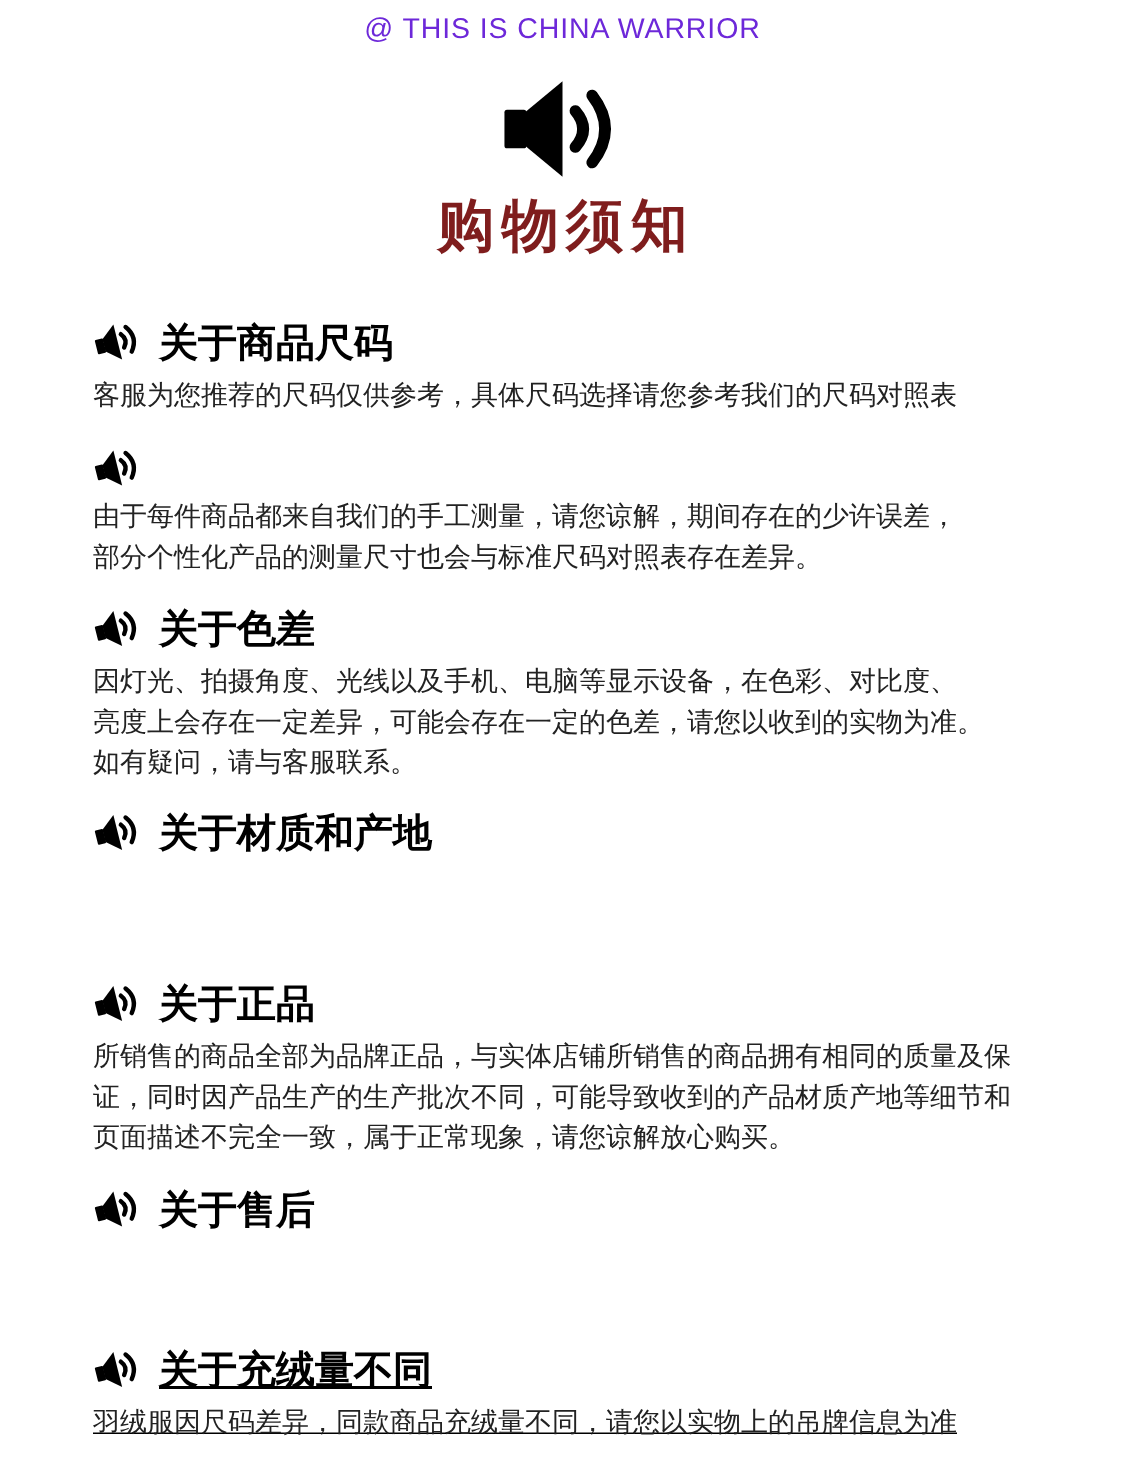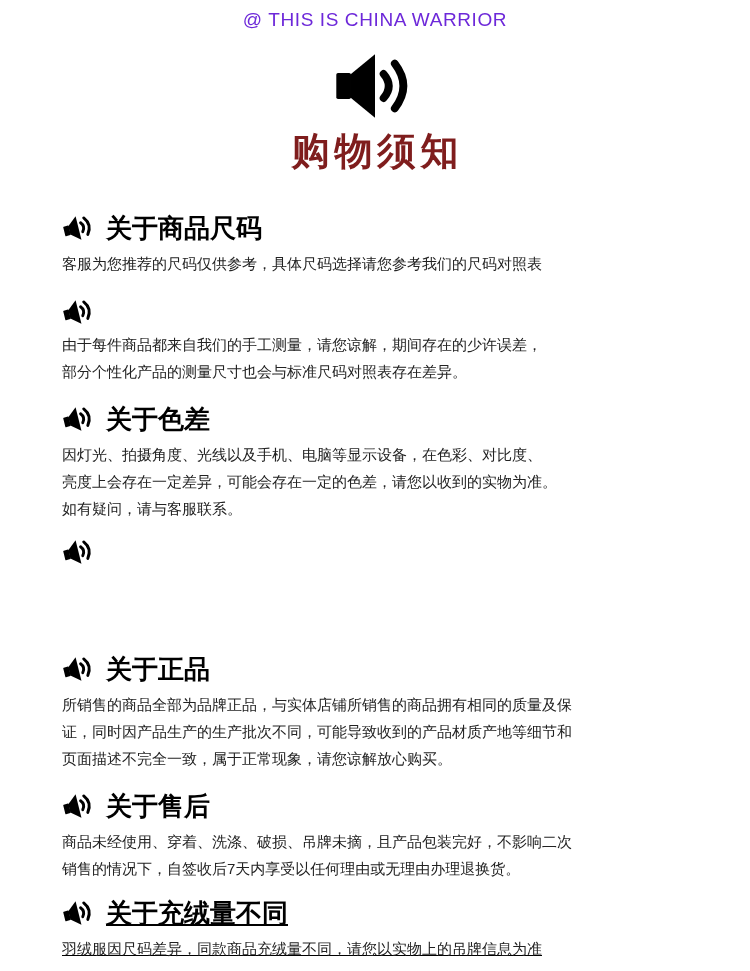--- a/index.html
+++ b/index.html
@@ -28,21 +28,21 @@
   .s1 { top: 211px; } .s2 { top: 298px; } .s3 { top: 402px; }
   .s4 { top: 538px; } .s5 { top: 652px; } .s6 { top: 789px; } .s7 { top: 896px; text-decoration: underline; }
   .sec-heading {
     display: flex; align-items: center; gap: 11px;
     font-size: 26px; font-weight: 800; line-height: 34px;
     margin-bottom: 5px; color: #000;
   }
   .sec-icon { width: 33px; height: 28px; flex: 0 0 auto; }
   .sec-icon svg { width: 33px; height: 28px; display: block; transform: rotate(-14deg); }
   .sec-body {
-    font-size: 15px; line-height: 27px; color: #222;
+    font-size: 18px; line-height: 27px; color: #222;
     white-space: pre-line; font-weight: 400;
   }
 </style>
 </head>
 <body>
 
 <svg width="0" height="0" style="position:absolute" aria-hidden="true">
   <symbol id="spk" viewBox="0 0 100 86">
     <rect x="5" y="28" width="17" height="30" rx="2" fill="#000"></rect>
     <path d="M21 30 L50 6 L50 80 L21 56 Z" fill="#000"></path>
@@ -99,20 +99,21 @@
 如有疑问，请与客服联系。</p>
 </section>
 
 <section class="notice-section s4">
   <h2 class="sec-heading">
     <span class="sec-icon">
         <svg viewBox="0 0 100 86">
           <use href="#spk"></use>
         </svg>
       </span>
+    <span>关于材质和产地</span>
   </h2>
 </section>
 
 <section class="notice-section s5">
   <h2 class="sec-heading">
     <span class="sec-icon">
         <svg viewBox="0 0 100 86">
           <use href="#spk"></use>
         </svg>
       </span>
@@ -125,22 +126,20 @@
 
 <section class="notice-section s6">
   <h2 class="sec-heading">
     <span class="sec-icon">
         <svg viewBox="0 0 100 86">
           <use href="#spk"></use>
         </svg>
       </span>
     <span>关于售后</span>
   </h2>
-  <p class="sec-body">商品未经使用、穿着、洗涤、破损、吊牌未摘，且产品包装完好，不影响二次
-销售的情况下，自签收后7天内享受以任何理由或无理由办理退换货。</p>
 </section>
 
 <section class="notice-section s7">
   <h2 class="sec-heading">
     <span class="sec-icon">
         <svg viewBox="0 0 100 86">
           <use href="#spk"></use>
         </svg>
       </span>
     <span>关于充绒量不同</span>

